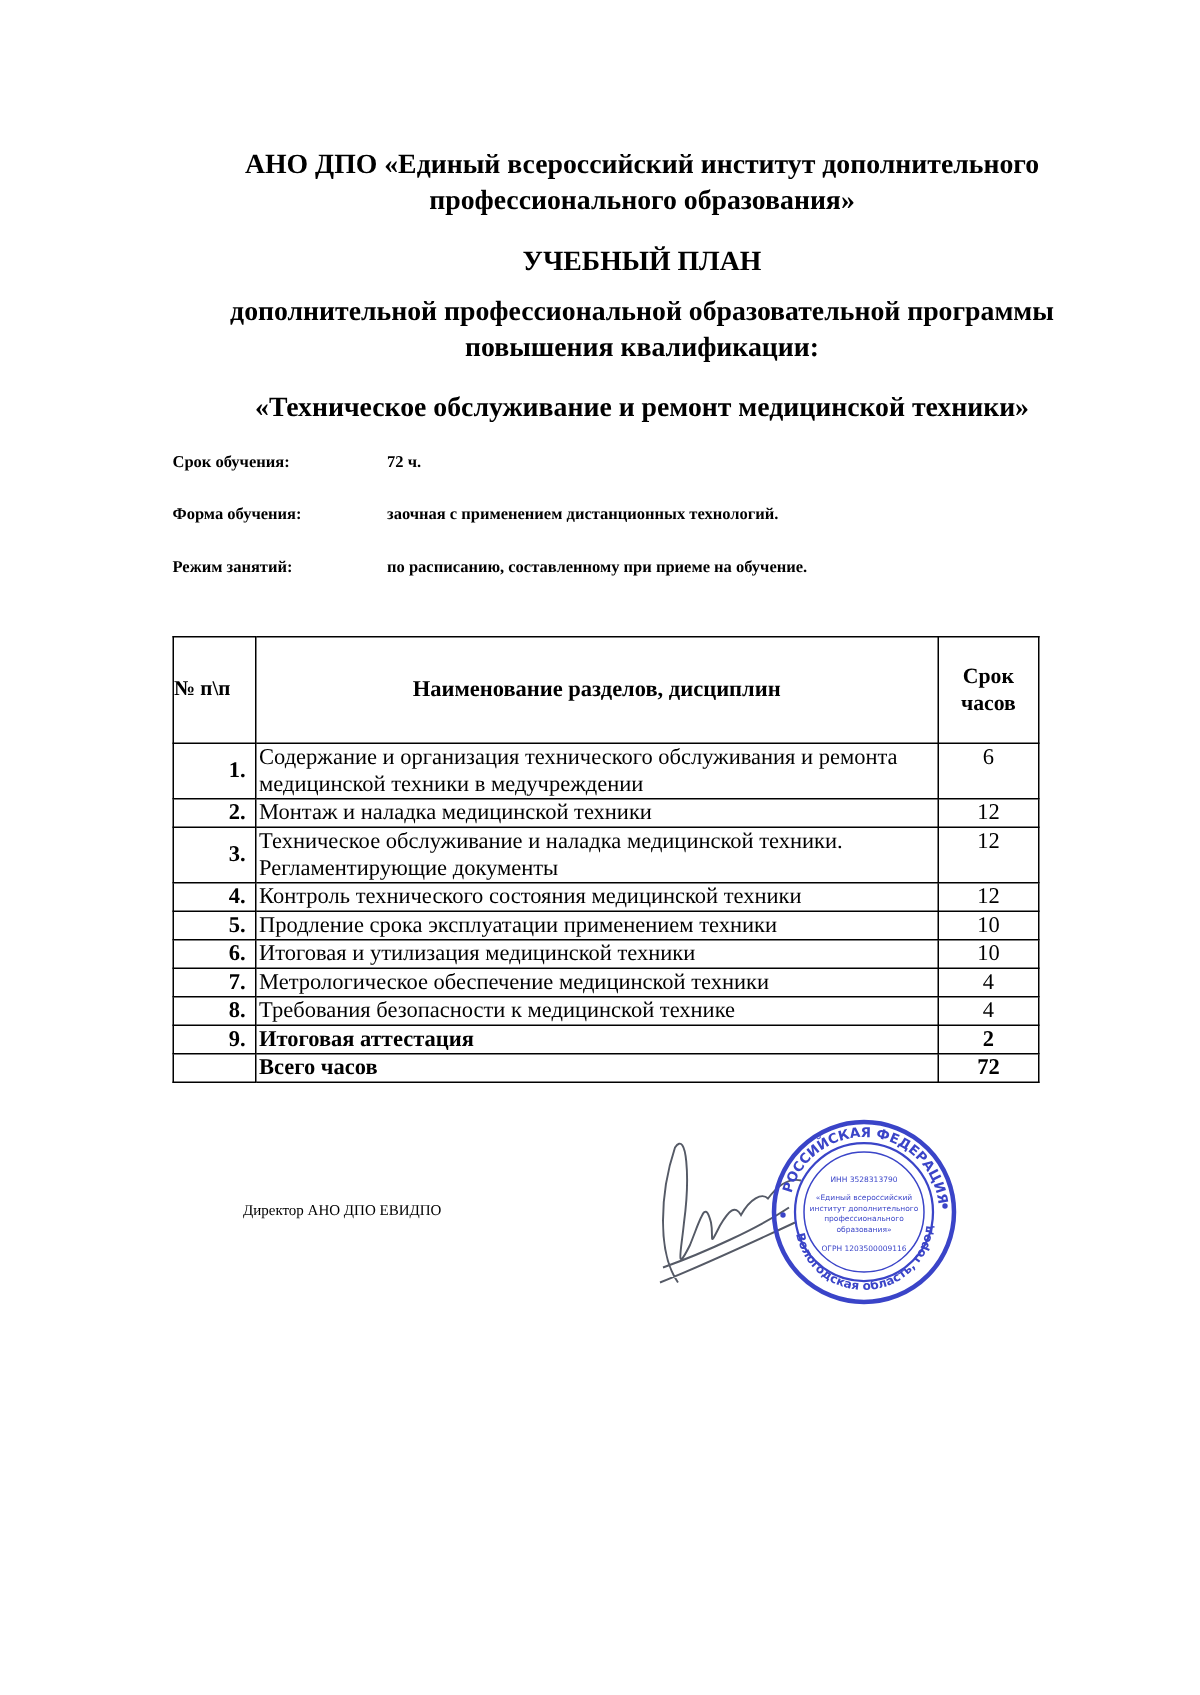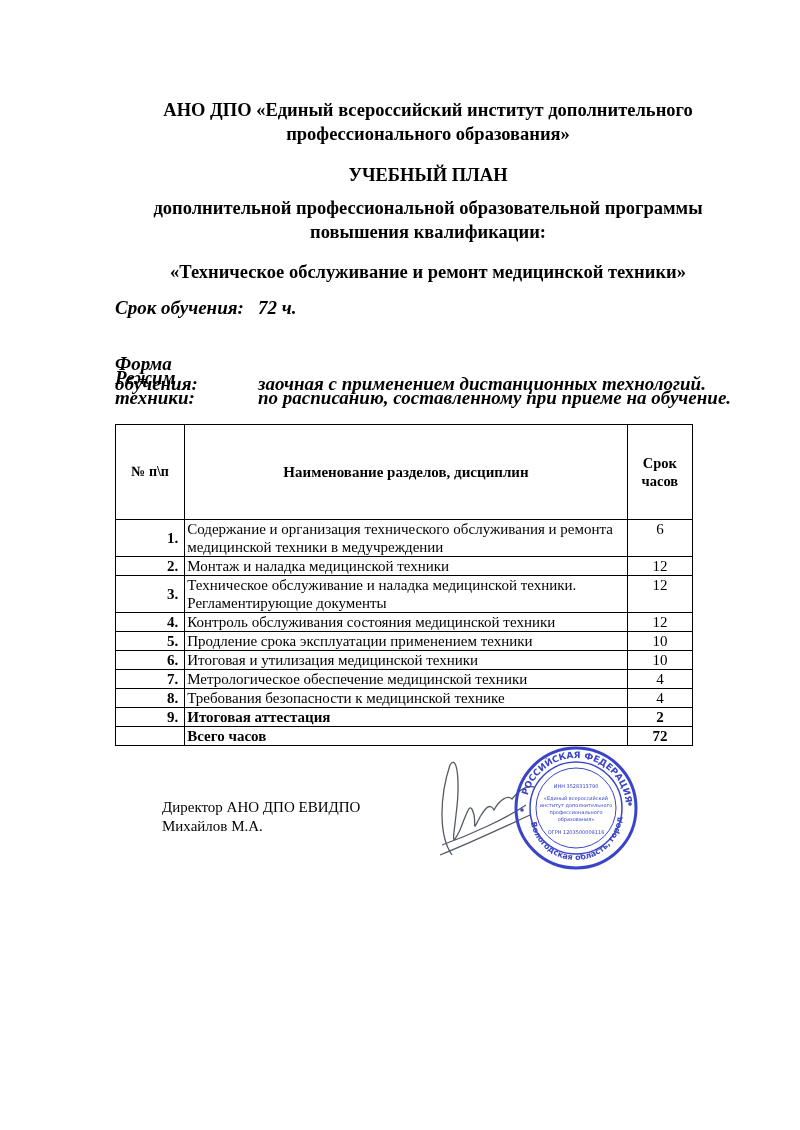--- a/index.html
+++ b/index.html
@@ -3,35 +3,35 @@
 <meta charset="utf-8">
 <style>
   html, body { margin: 0; padding: 0; background: #ffffff; }
   body { width: 800px; height: 1130px; position: relative; overflow: hidden;
          font-family: "Liberation Serif", "DejaVu Serif", serif; color: #000; }
   .center { position: absolute; left: 0; width: 800px; text-align: center; font-weight: bold; }
   .h-org { top: 98px; font-size: 18.5px; line-height: 24px; left: 28px; }
   .h-plan { top: 163px; font-size: 18.5px; line-height: 24px; left: 28px; }
   .h-sub { top: 196px; font-size: 18.5px; line-height: 24px; left: 28px; }
   .h-title { top: 260px; font-size: 18.5px; line-height: 24px; left: 28px; }
-  .meta { position: absolute; left: 115px; font-size: 19px; font-weight: bold; line-height: 20px; font-style: italic; }
+  .meta { position: absolute; left: 115px; font-size: 11px; font-weight: bold; line-height: 20px; }
   .meta .lbl { display: inline-block; width: 143px; }
-  .m1 { top: 298px; } .m2 { top: 333px; margin-top: 21px; } .m3 { top: 368px; }
+  .m1 { top: 298px; } .m2 { top: 333px; } .m3 { top: 368px; }
   table.plan { position: absolute; left: 115px; top: 424px; width: 578px;
                border-collapse: collapse; font-size: 15px; }
   table.plan td, table.plan th { border: 1.5px solid #000; padding: 0 2px; vertical-align: top; line-height: 18px; }
   table.plan th { font-weight: bold; vertical-align: middle; height: 70px; }
   .c-num { width: 44px; text-align: right; font-weight: bold; vertical-align: middle !important; padding-right: 6px !important; }
   .c-name { width: 436px; text-align: left; }
   .c-hrs { width: 60px; text-align: center; }
-  th.c-num { text-align: center; padding: 12px !important; font-size: 14px; }
+  th.c-num { text-align: left; padding: 0 !important; font-size: 14px; }
   th.c-name { text-align: center; }
   th.c-hrs { font-size: 14.5px; line-height: 21px; }
   tr.bold td { font-weight: bold; }
-  .sign { position: absolute; left: 162px; top: 798px; font-size: 15px; line-height: 19px; }
+  .sign { position: absolute; left: 162px; top: 798px; font-size: 10px; line-height: 19px; }
   .signature { position: absolute; left: 430px; top: 755px; }
   .stamp { position: absolute; left: 512px; top: 744px; }
 </style>
 </head>
 <body>
 
 <div class="center h-org">
   <div>АНО ДПО «Единый всероссийский институт дополнительного</div>
   <div>профессионального образования»</div>
 </div>
@@ -42,21 +42,21 @@
 </div>
 <div class="center h-title">«Техническое обслуживание и ремонт медицинской техники»</div>
 
 <div class="meta m1">
   <span class="lbl">Срок обучения:</span><span>72 ч.</span>
 </div>
 <div class="meta m2">
   <span class="lbl">Форма обучения:</span><span>заочная с применением дистанционных технологий.</span>
 </div>
 <div class="meta m3">
-  <span class="lbl">Режим техники:</span><span>по расписанию, составленному при приеме на обучение.</span>
+  <span class="lbl">Режим занятий:</span><span>по расписанию, составленному при приеме на обучение.</span>
 </div>
 
 <table class="plan">
   <tbody>
       <tr>
     <th class="c-num">№ п\п</th>
     <th class="c-name">Наименование разделов, дисциплин</th>
     <th class="c-hrs">
       <div>Срок</div>
       <div>часов</div>
@@ -78,21 +78,21 @@
   <tr>
     <td class="c-num">3.</td>
     <td class="c-name">
           <div>Техническое обслуживание и наладка медицинской техники.</div>
           <div>Регламентирующие документы</div>
         </td>
     <td class="c-hrs">12</td>
   </tr>
   <tr>
     <td class="c-num">4.</td>
-    <td class="c-name">Контроль обслуживания состояния медицинской техники</td>
+    <td class="c-name">Контроль технического состояния медицинской техники</td>
     <td class="c-hrs">12</td>
   </tr>
   <tr>
     <td class="c-num">5.</td>
     <td class="c-name">Продление срока эксплуатации применением техники</td>
     <td class="c-hrs">10</td>
   </tr>
   <tr>
     <td class="c-num">6.</td>
     <td class="c-name">Итоговая и утилизация медицинской техники</td>
@@ -116,21 +116,20 @@
   <tr class="bold">
     <td class="c-num"></td>
     <td class="c-name">Всего часов</td>
     <td class="c-hrs">72</td>
   </tr>
 </tbody>
   </table>
 
 <div class="sign">
   <div>Директор АНО ДПО ЕВИДПО</div>
-  <div>Михайлов М.А.</div>
 </div>
 
 <svg class="signature" width="110" height="110" viewBox="0 0 110 110">
   <path d="M22 100 C 8 80, 10 40, 20 10 C 28 -2, 30 30, 26 60 C 24 80, 20 95, 30 75 C 38 55, 40 45, 44 60 C 46 70, 42 78, 50 62 C 56 52, 60 48, 64 55 C 70 44, 78 40, 82 44 C 88 36, 96 30, 104 32 M 10 100 C 40 88, 70 74, 100 60 M 12 90 C 40 80, 75 64, 96 50" fill="none" stroke="#555a66" stroke-width="1.3"></path>
 </svg>
 
 <svg class="stamp" width="128" height="128" viewBox="0 0 128 128">
   <circle cx="64" cy="64" r="60" fill="none" stroke="#3a44c8" stroke-width="3"></circle>
   <circle cx="64" cy="64" r="46" fill="none" stroke="#3a44c8" stroke-width="1.5"></circle>
   <circle cx="64" cy="64" r="40" fill="none" stroke="#3a44c8" stroke-width="1"></circle>

